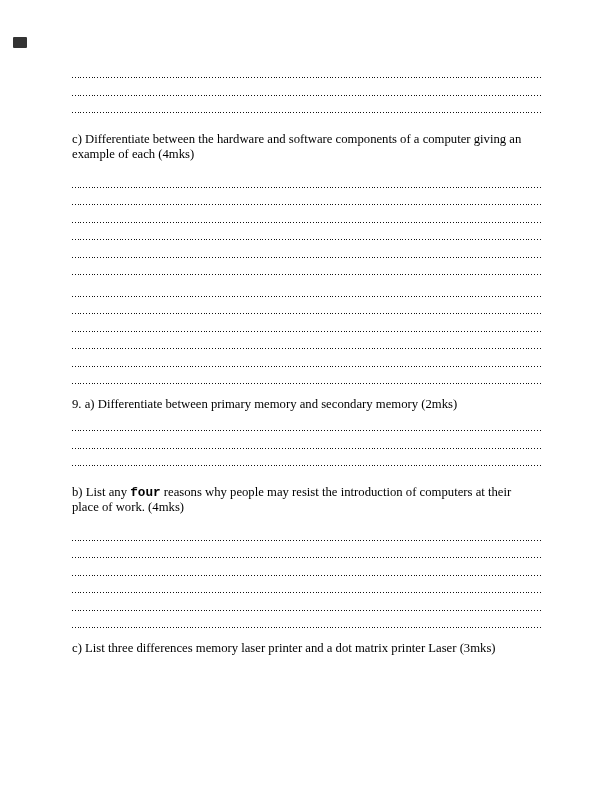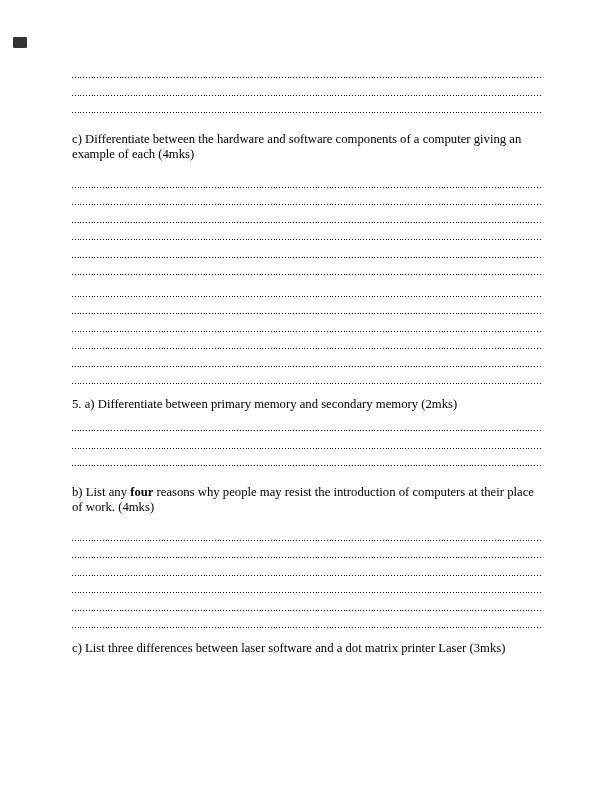--- a/index.html
+++ b/index.html
@@ -26,21 +26,21 @@
     border-radius: 1px;
   }
   .content {
     padding: 61px 71px 0 72px;
   }
   .question {
     font-size: 12.7px;
     line-height: 15.5px;
     color: #000000;
   }
-  .question b { font-weight: bold; }
+  .question b { font-weight: bold; font-family: Liberation Mono, monospace; }
   .lines { width: 100%; }
   .dotted-line {
     height: 17.5px;
     background-image: repeating-linear-gradient(to right, #111111 0 1px, transparent 1px 2.8px);
     background-size: 100% 1.2px;
     background-position: left bottom;
     background-repeat: no-repeat;
   }
   .q3c { margin-top: 18px; }
   .block-2 { margin-top: 8px; }
@@ -80,35 +80,35 @@
 
     <div class="lines block-3">
       <div class="dotted-line"></div>
     <div class="dotted-line"></div>
         <div class="dotted-line"></div>
         <div class="dotted-line"></div>
         <div class="dotted-line"></div>
         <div class="dotted-line"></div>
       </div>
 
-    <p class="question q5a">5. a) Differentiate between primary memory and secondary memory (2mks)</p>
+    <p class="question q5a">9. a) Differentiate between primary memory and secondary memory (2mks)</p>
 
     <div class="lines block-4">
       <div class="dotted-line"></div>
     <div class="dotted-line"></div>
         <div class="dotted-line"></div>
       </div>
 
     <p class="question q5b"><span>b) List any </span><b>four</b><span> reasons why people may resist the introduction of computers at their place of work. (4mks)</span></p>
 
     <div class="lines block-5">
       <div class="dotted-line"></div>
     <div class="dotted-line"></div>
         <div class="dotted-line"></div>
         <div class="dotted-line"></div>
         <div class="dotted-line"></div>
         <div class="dotted-line"></div>
       </div>
 
-    <p class="question q5c">c) List three differences between laser software and a dot matrix printer Laser (3mks)</p>
+    <p class="question q5c">c) List three differences memory laser printer and a dot matrix printer Laser (3mks)</p>
 
   </div>
 </div>
 
 </body></html>

